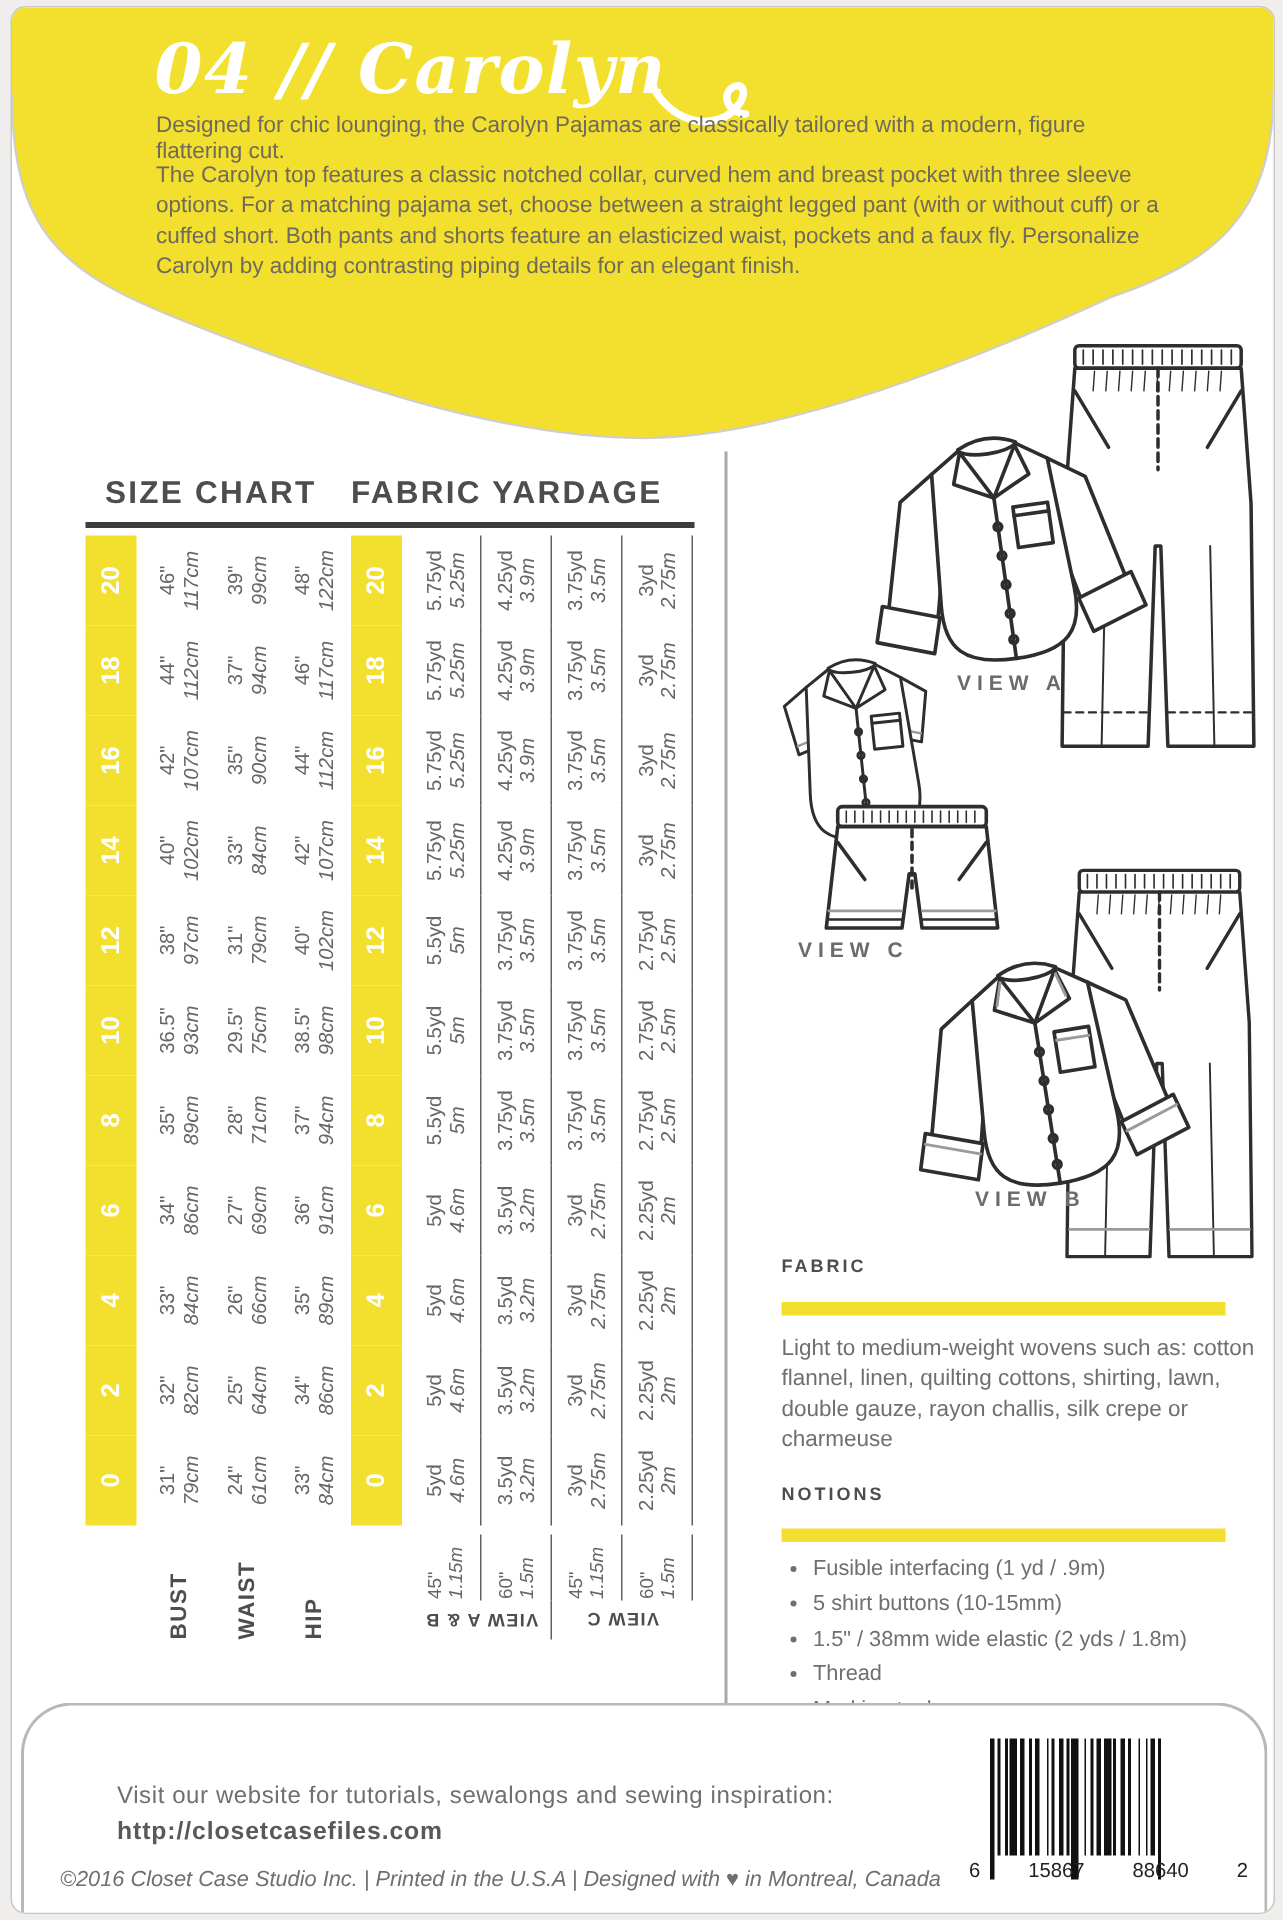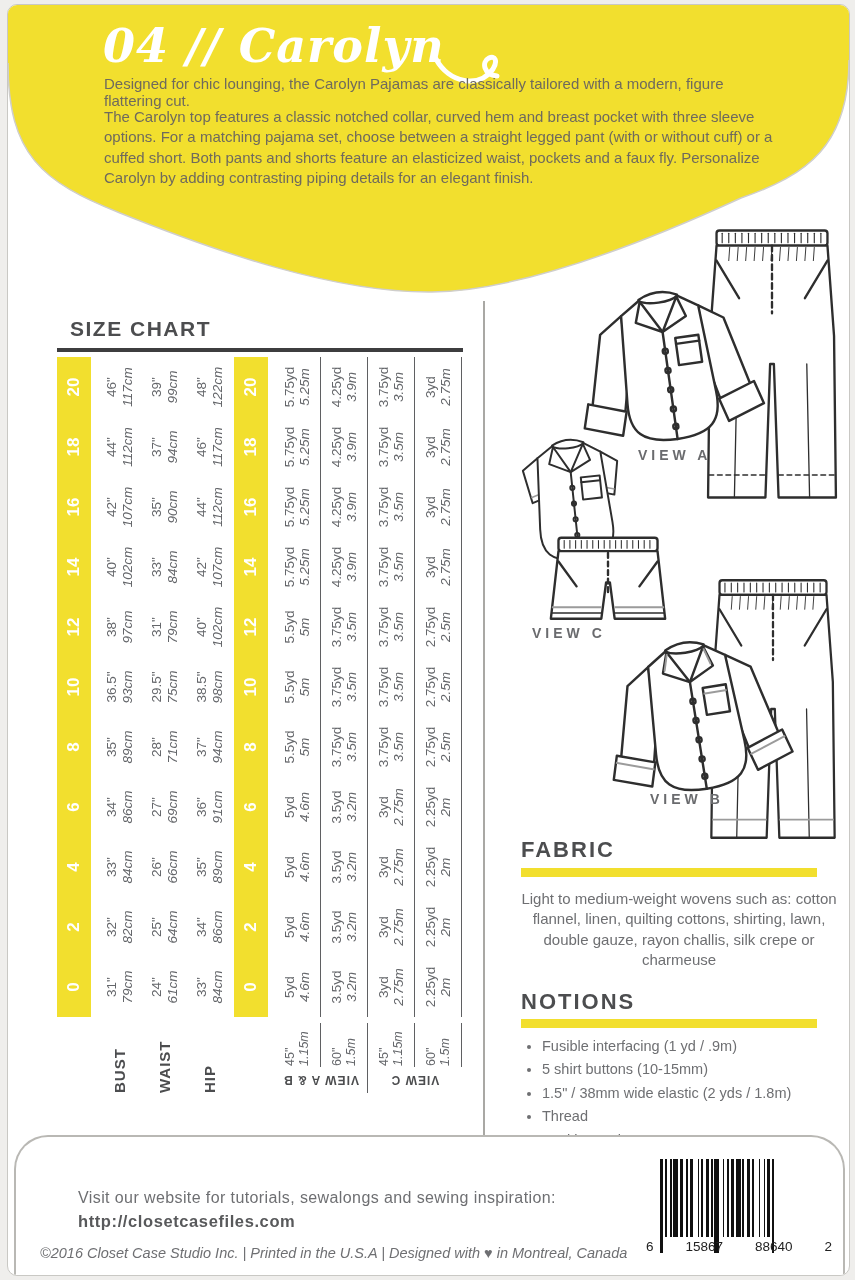--- a/index.html
+++ b/index.html
@@ -22,23 +22,23 @@
   .rowlab{display:flex;align-items:center;font-weight:bold;font-size:15px;letter-spacing:1px;color:#4c4d4f;white-space:nowrap;}
   .widlab{display:flex;flex-direction:column;justify-content:center;line-height:1.15;font-size:12.5px;color:#64666a;white-space:nowrap;padding-left:1px;}
   .widlab .metric{font-style:italic;}
   .viewlab{display:flex;align-items:center;justify-content:center;overflow:visible;}
   .viewlab span{transform:rotate(-90deg);font-size:12px;font-weight:bold;letter-spacing:1px;color:#4c4d4f;white-space:nowrap;}
   .bb{border-bottom:1.5px solid #5f6062;}
   .divider{position:absolute;left:475px;top:296px;width:1.5px;height:838px;background:#a9a8a4;}
   
   .view-label{position:absolute;font-size:14px;font-weight:bold;letter-spacing:4px;color:#6a6b6e;white-space:nowrap;}
   .drawing{position:absolute;}
-  .sec-head{position:absolute;font-size:22px;font-weight:bold;letter-spacing:2px;color:#4c4d4f;}
+  .sec-head{position:absolute;font-size:12px;font-weight:bold;letter-spacing:2px;color:#4c4d4f;}
   .sec-bar{position:absolute;height:9px;background:#f2df2e;}
-  .fabric-text{position:absolute;font-size:15px;line-height:1.35;color:#6e6f72;text-align:center;}
+  .fabric-text{position:absolute;font-size:15px;line-height:1.35;color:#6e6f72;}
   .notions-list{position:absolute;margin:0;padding-left:18px;font-size:14.5px;line-height:1.62;color:#6e6f72;}
   .notions-list li{margin:0;}
   
   .footer-panel{position:absolute;left:6px;top:1130px;width:827px;height:160px;border:2px solid #b9b8b4;border-bottom:none;border-radius:34px 34px 0 0;background:#fff;}
   .foot-tagline{position:absolute;left:62px;top:24px;font-size:17px;font-weight:bold;letter-spacing:1.5px;color:#ecd92a;white-space:nowrap;}
   .foot-visit{position:absolute;left:62px;top:52px;font-size:16px;letter-spacing:.4px;color:#6e6f72;white-space:nowrap;}
   .foot-url{position:absolute;left:62px;top:75px;font-size:16.5px;font-weight:bold;letter-spacing:.6px;color:#58595b;}
   .foot-copy{position:absolute;left:24px;top:108px;font-size:14.5px;font-style:italic;color:#6e6f72;white-space:nowrap;}
   .barcode{position:absolute;left:630px;top:22px;width:186px;height:112px;}
   .bars{position:absolute;left:14px;top:0;height:100%;display:flex;align-items:flex-start;}
@@ -61,20 +61,21 @@
     <path d="M0,58 C0,150 34,177 112,208 C212,248 328,288 424,287 C512,286 633,239 733,193 C800,170 841,140 841,55" fill="none" stroke="#cfcecc" stroke-width="1.5"></path>
   </svg>
   <div class="hdr-title">04 // Carolyn</div>
   <svg class="hdr-flourish" width="74" height="42">
     <path d="M3,6 C16,30 46,36 60,16 C65,8 62,2 56,5 C48,9 51,22 64,23" fill="none" stroke="#fff" stroke-width="5" stroke-linecap="round"></path>
   </svg>
   <div class="hdr-tagline">Designed for chic lounging, the Carolyn Pajamas are classically tailored with a modern, figure flattering cut.</div>
   <div class="hdr-desc">The Carolyn top features a classic notched collar, curved hem and breast pocket with three sleeve options. For a matching pajama set, choose between a straight legged pant (with or without cuff) or a cuffed short. Both pants and shorts feature an elasticized waist, pockets and a faux fly. Personalize Carolyn by adding contrasting piping details for an elegant finish.</div>
 
   <div class="tbl-title" style="left:62px">SIZE CHART</div>
+  <div class="tbl-title" style="left:226px">FABRIC YARDAGE</div>
   <div class="tbl-rule"></div>
 
   <div class="rot-wrap" style="left:49px;width:175px;height:736px">
     <div id="sizeChart" class="rot" style="width: 736px; height: 175px; grid-template-columns: 70px 6px repeat(11, 60px); grid-template-rows: 34px 6px 45px 45px 45px;">
           <div class="size-head" style="grid-area: 1 / 3;">0</div>
           <div class="size-head" style="grid-area: 1 / 4;">2</div>
           <div class="size-head" style="grid-area: 1 / 5;">4</div>
           <div class="size-head" style="grid-area: 1 / 6;">6</div>
           <div class="size-head" style="grid-area: 1 / 7;">8</div>
           <div class="size-head" style="grid-area: 1 / 8;">10</div>

